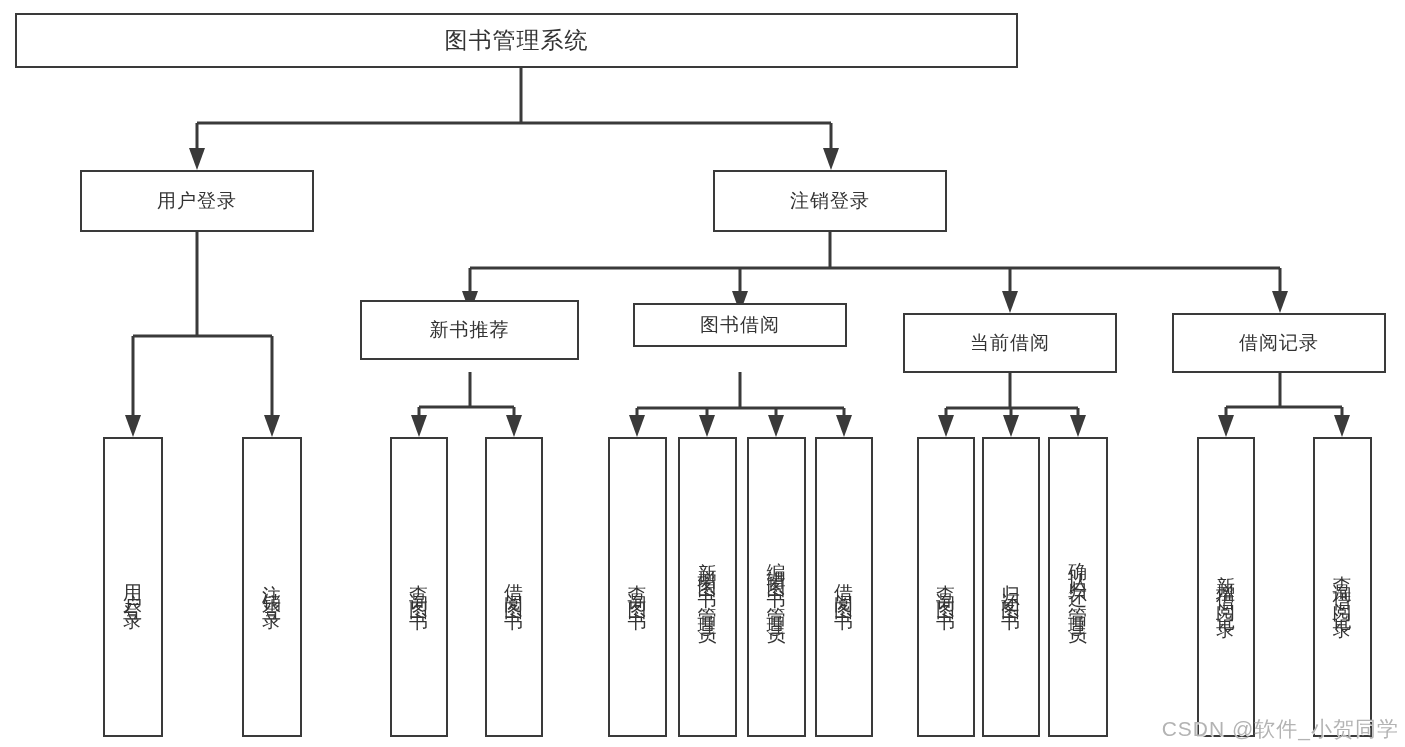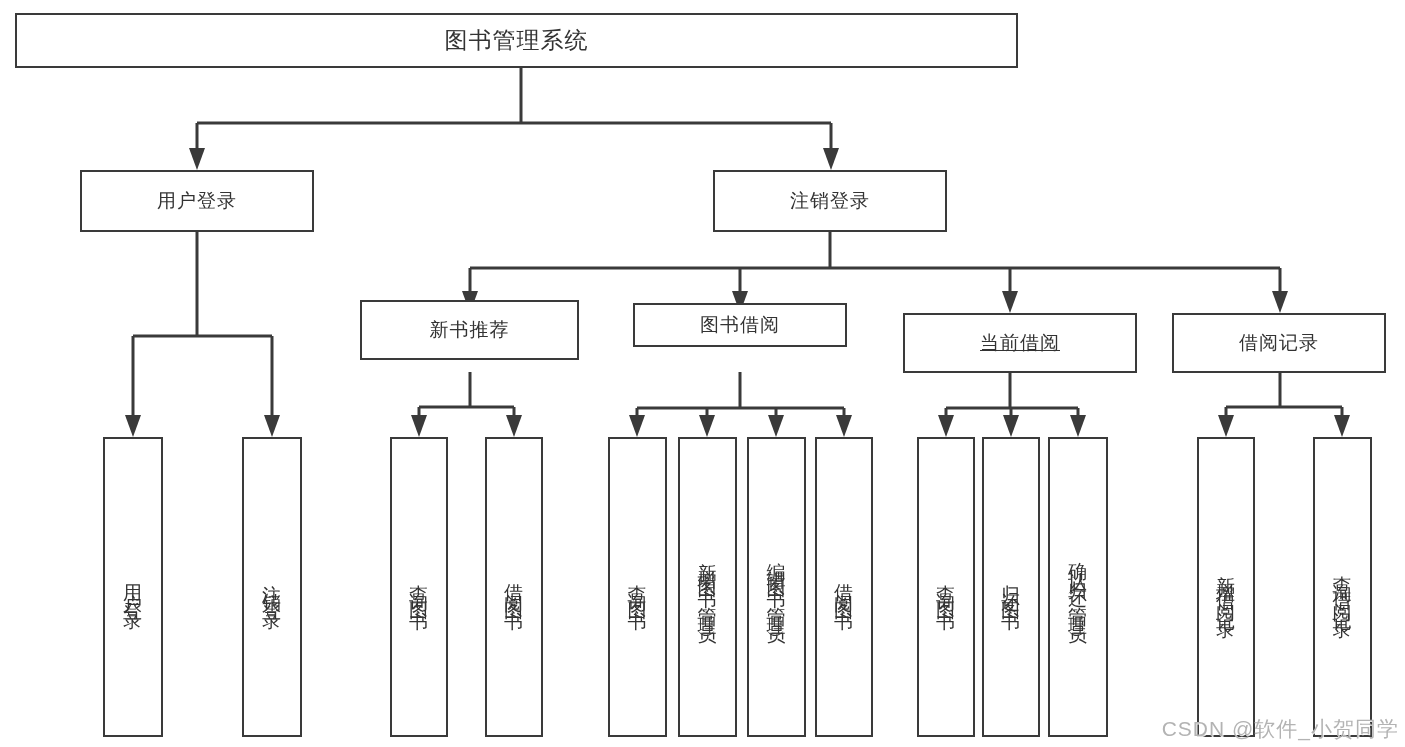--- a/index.html
+++ b/index.html
@@ -106,21 +106,21 @@
     <polygon points="1334,415 1350,415 1342,437"></polygon>
   </svg>
 
   <div class="node root" style="left:15px;top:13px;width:1003px;height:55px;">图书管理系统</div>
 
   <div class="node" style="left:80px;top:170px;width:234px;height:62px;">用户登录</div>
   <div class="node" style="left:713px;top:170px;width:234px;height:62px;">注销登录</div>
 
   <div class="node" style="left:360px;top:300px;width:219px;height:60px;">新书推荐</div>
   <div class="node" style="left:633px;top:303px;width:214px;height:44px;">图书借阅</div>
-  <div class="node" style="left:903px;top:313px;width:234px;height:60px;text-decoration:underline;">当前借阅</div>
+  <div class="node" style="left:903px;top:313px;width:214px;height:60px;">当前借阅</div>
   <div class="node" style="left:1172px;top:313px;width:214px;height:60px;font-family:Liberation Mono, monospace;">借阅记录</div>
 
   <div class="node v" style="left:103px;top:437px;width:60px;height:300px;">用户登录</div>
   <div class="node v" style="left:242px;top:437px;width:60px;height:300px;">注销登录</div>
 
   <div class="node v" style="left:390px;top:437px;width:58px;height:300px;">查询图书</div>
   <div class="node v" style="left:485px;top:437px;width:58px;height:300px;">借阅图书</div>
 
   <div class="node v" style="left:608px;top:437px;width:59px;height:300px;">查询图书</div>
   <div class="node v" style="left:678px;top:437px;width:59px;height:300px;">新增图书（管理员）</div>

